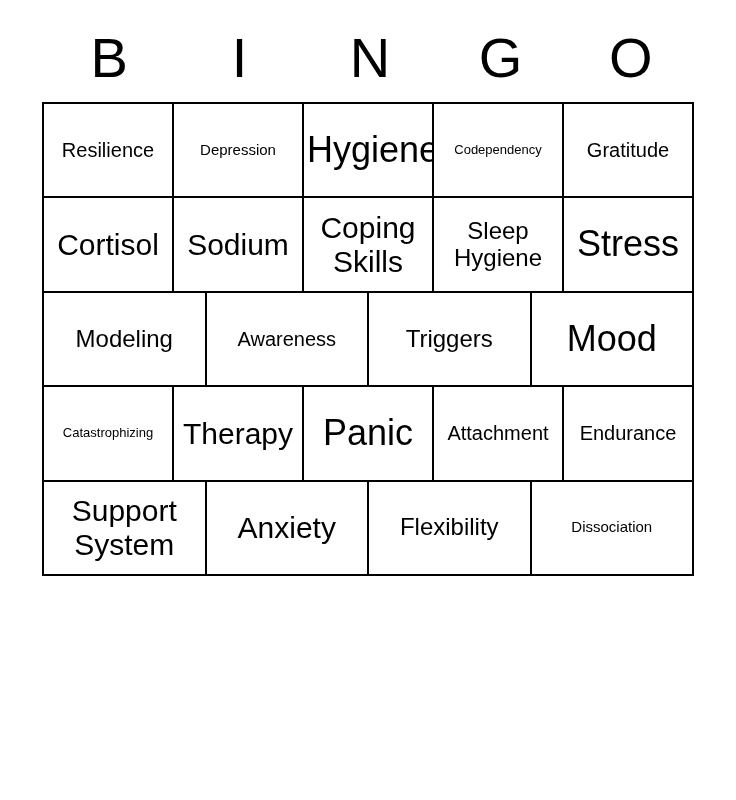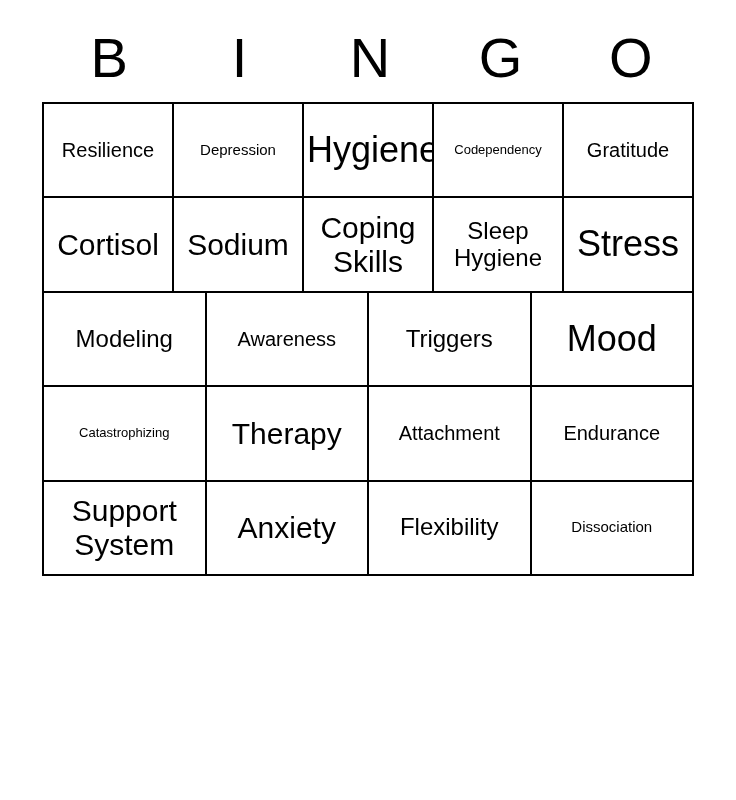--- a/index.html
+++ b/index.html
@@ -144,20 +144,23 @@
     </div>
 
     <div class="grid-row">
       <div class="cell">
           <span class="fs-xxs">Catastrophizing</span>
         </div>
       <div class="cell">
           <span class="fs-lg">Therapy</span>
         </div>
       <div class="cell">
+          <span class="fs-xl">Panic</span>
+        </div>
+      <div class="cell">
           <span class="fs-sm">Attachment</span>
         </div>
       <div class="cell">
           <span class="fs-sm">Endurance</span>
         </div>
     </div>
 
     <div class="grid-row">
       <div class="cell">
           <span class="fs-lg">Support System</span>

